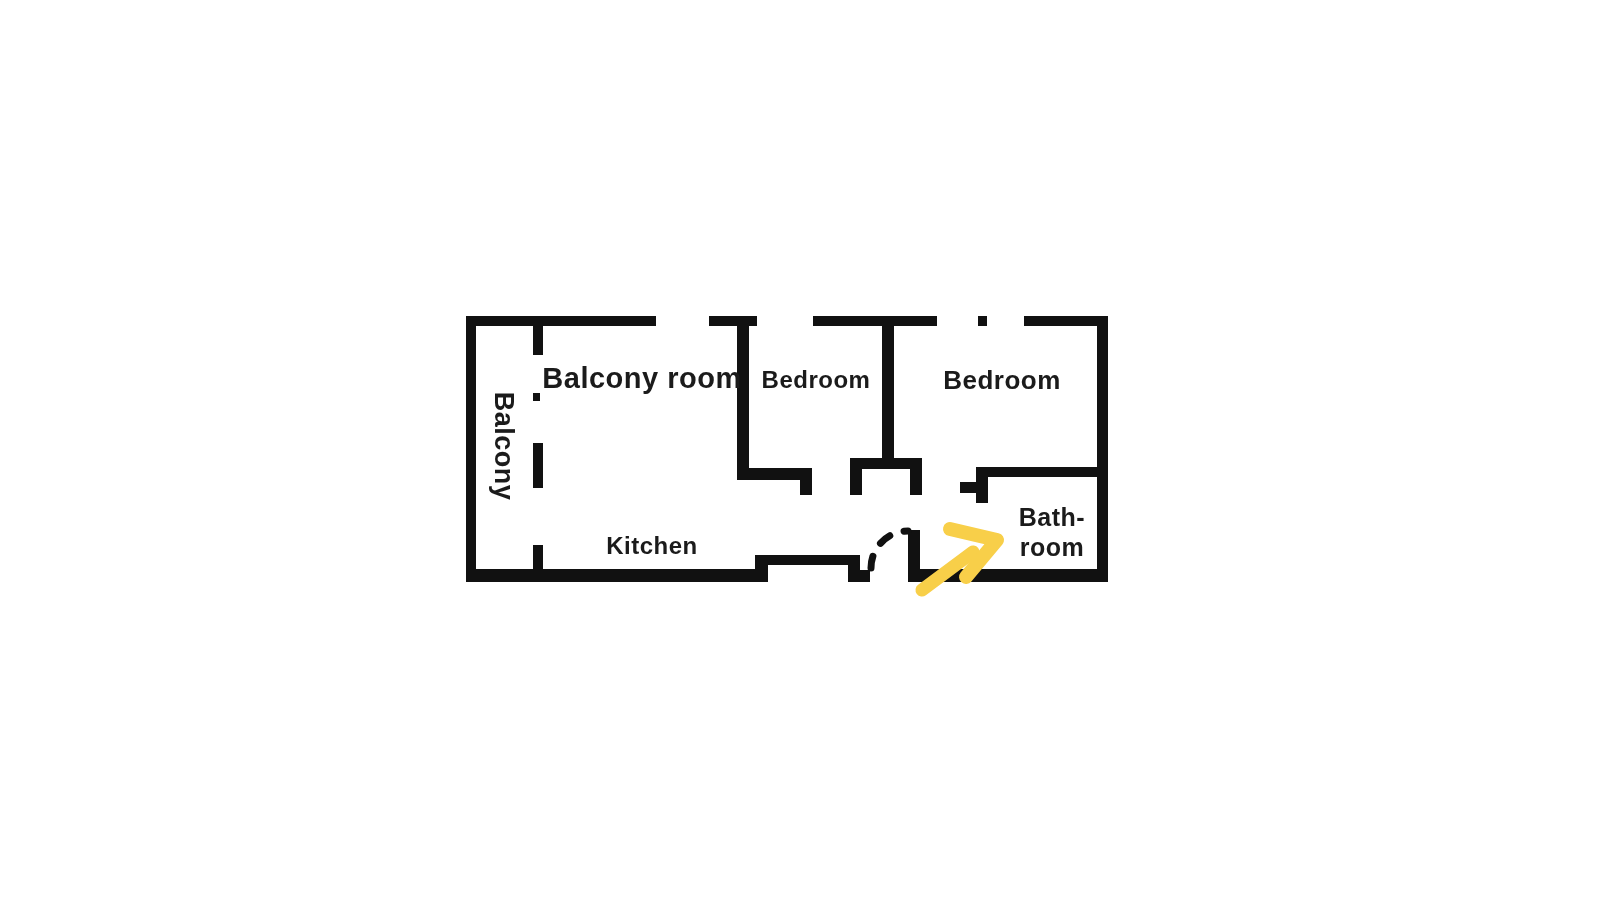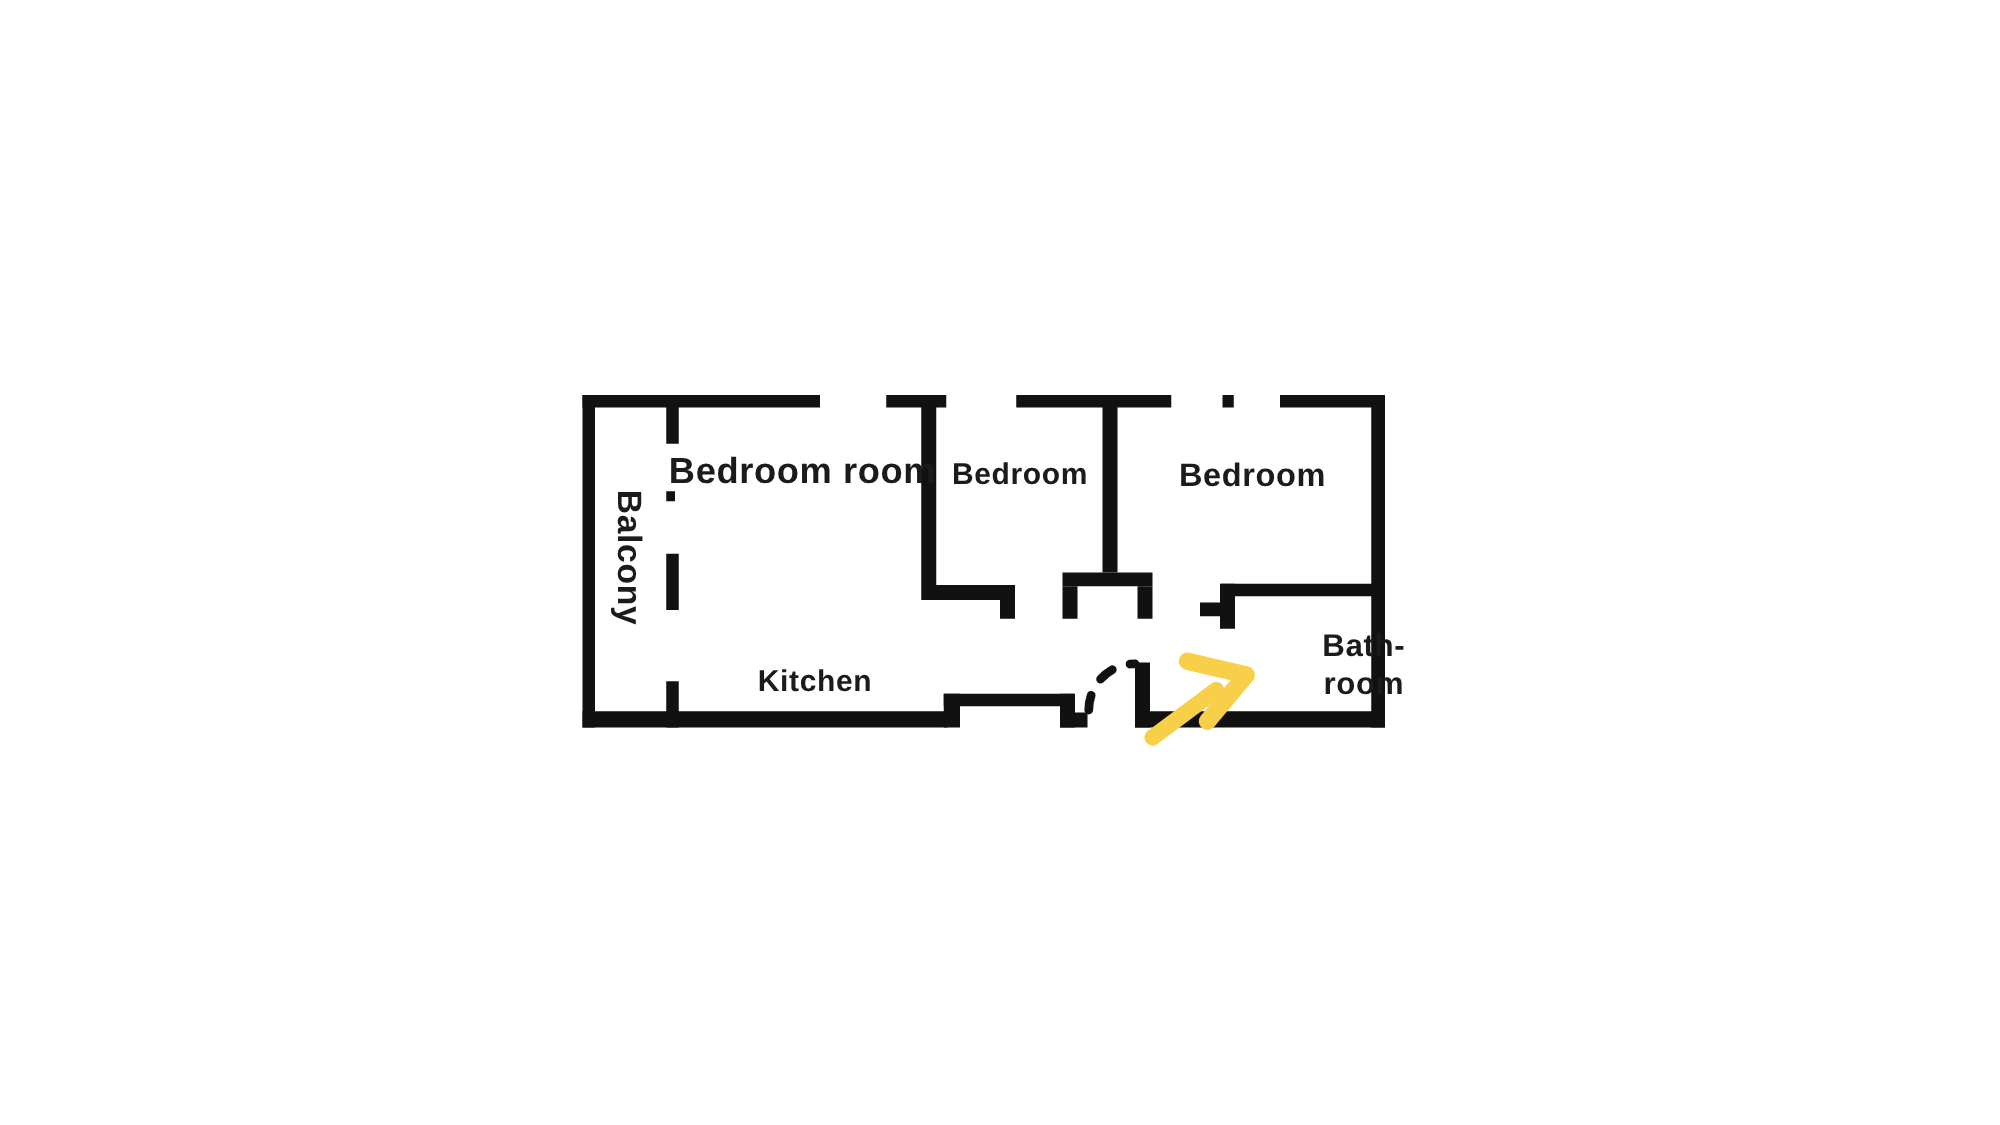--- a/index.html
+++ b/index.html
@@ -73,22 +73,22 @@
 
   <svg class="overlay" width="1600" height="900" viewBox="0 0 1600 900">
     <path class="door-arc" d="M 871 568 A 37 37 0 0 1 908 531"></path>
     <g>
       <path class="arrow-stroke" style="stroke-width:13" d="M 922 590 L 973 552"></path>
       <path class="arrow-stroke" style="stroke-width:14" d="M 950 529 L 997 540 L 966 577"></path>
     </g>
   </svg>
 
   <div class="room-label rotated" style="left:503px;top:446px;font-size:27px;">Balcony</div>
-  <div class="room-label" style="left:642px;top:378px;font-size:29px;">Bedroom room</div>
+  <div class="room-label" style="left:642px;top:378px;font-size:29px;">Balcony room</div>
   <div class="room-label" style="left:816px;top:380px;font-size:24px;">Bedroom</div>
   <div class="room-label" style="left:1002px;top:380px;font-size:26px;">Bedroom</div>
   <div class="room-label" style="left:652px;top:546px;font-size:24px;">Kitchen</div>
-  <div class="room-label bath-label" style="left:1091px;top:532px;font-size:25px;line-height:30px;">
+  <div class="room-label bath-label" style="left:1052px;top:532px;font-size:25px;line-height:30px;">
     <span>Bath-</span>
     <span>room</span>
   </div>
 
 </div>
 
 </body></html>

